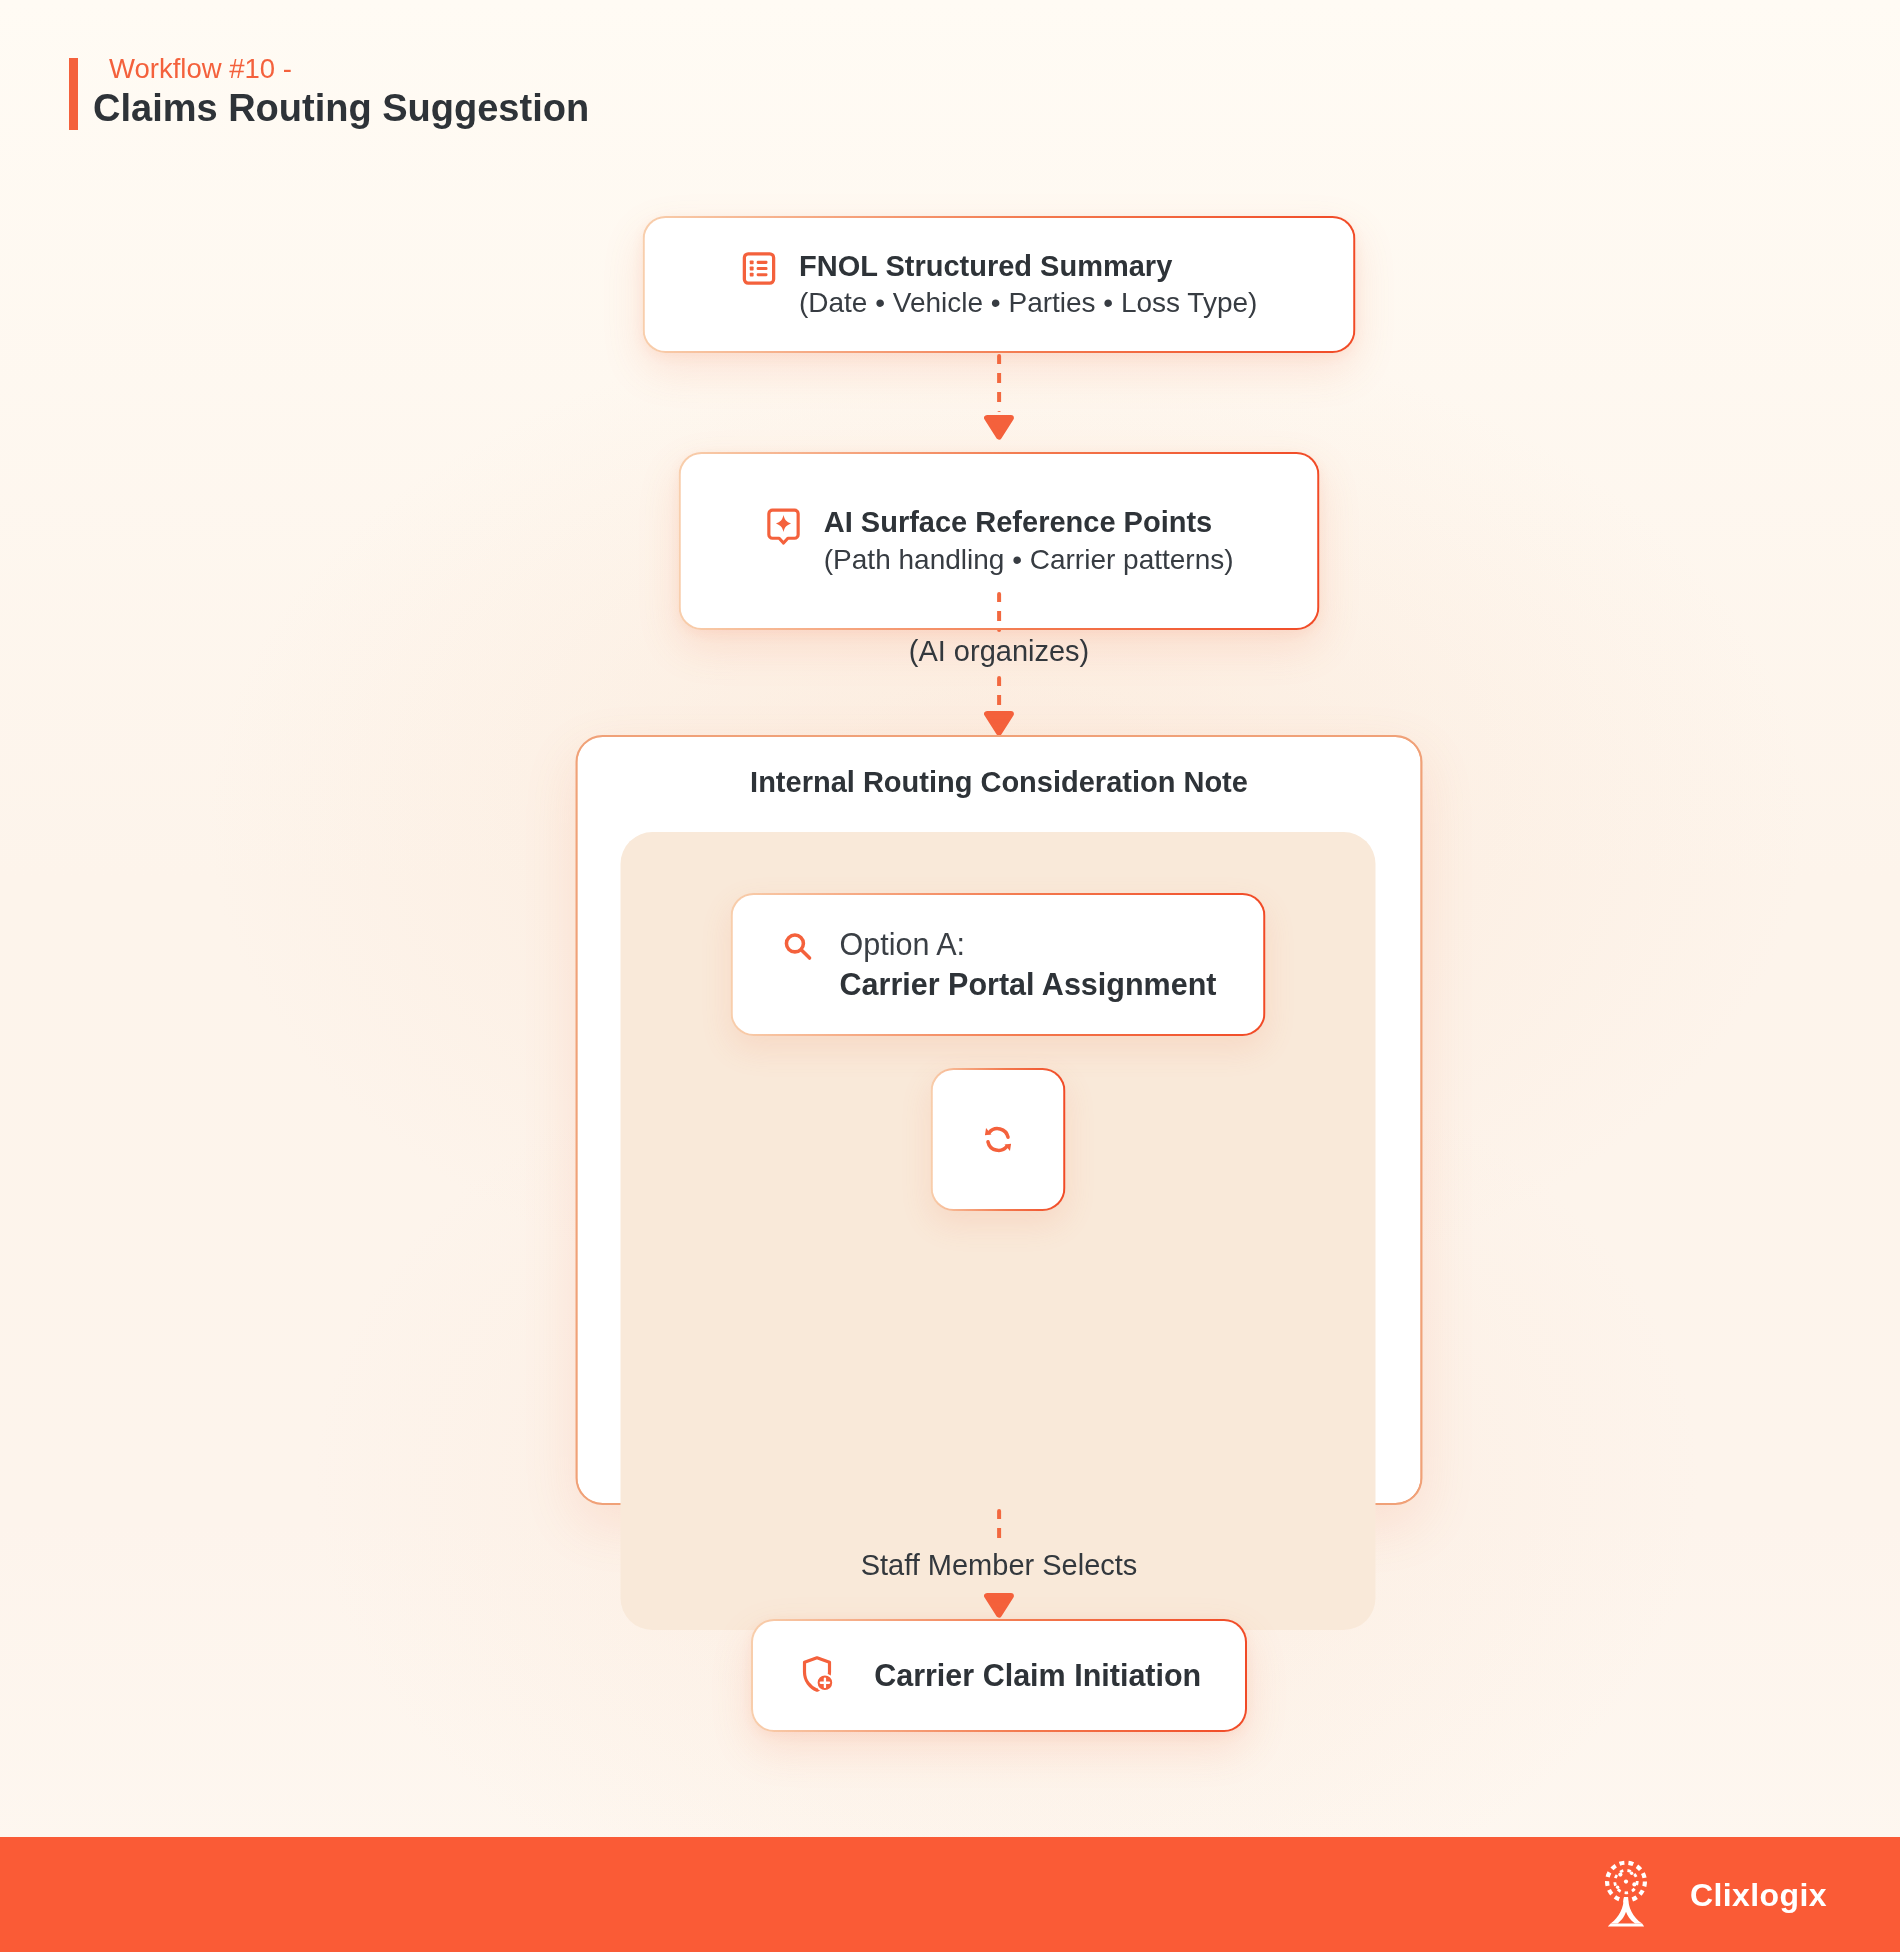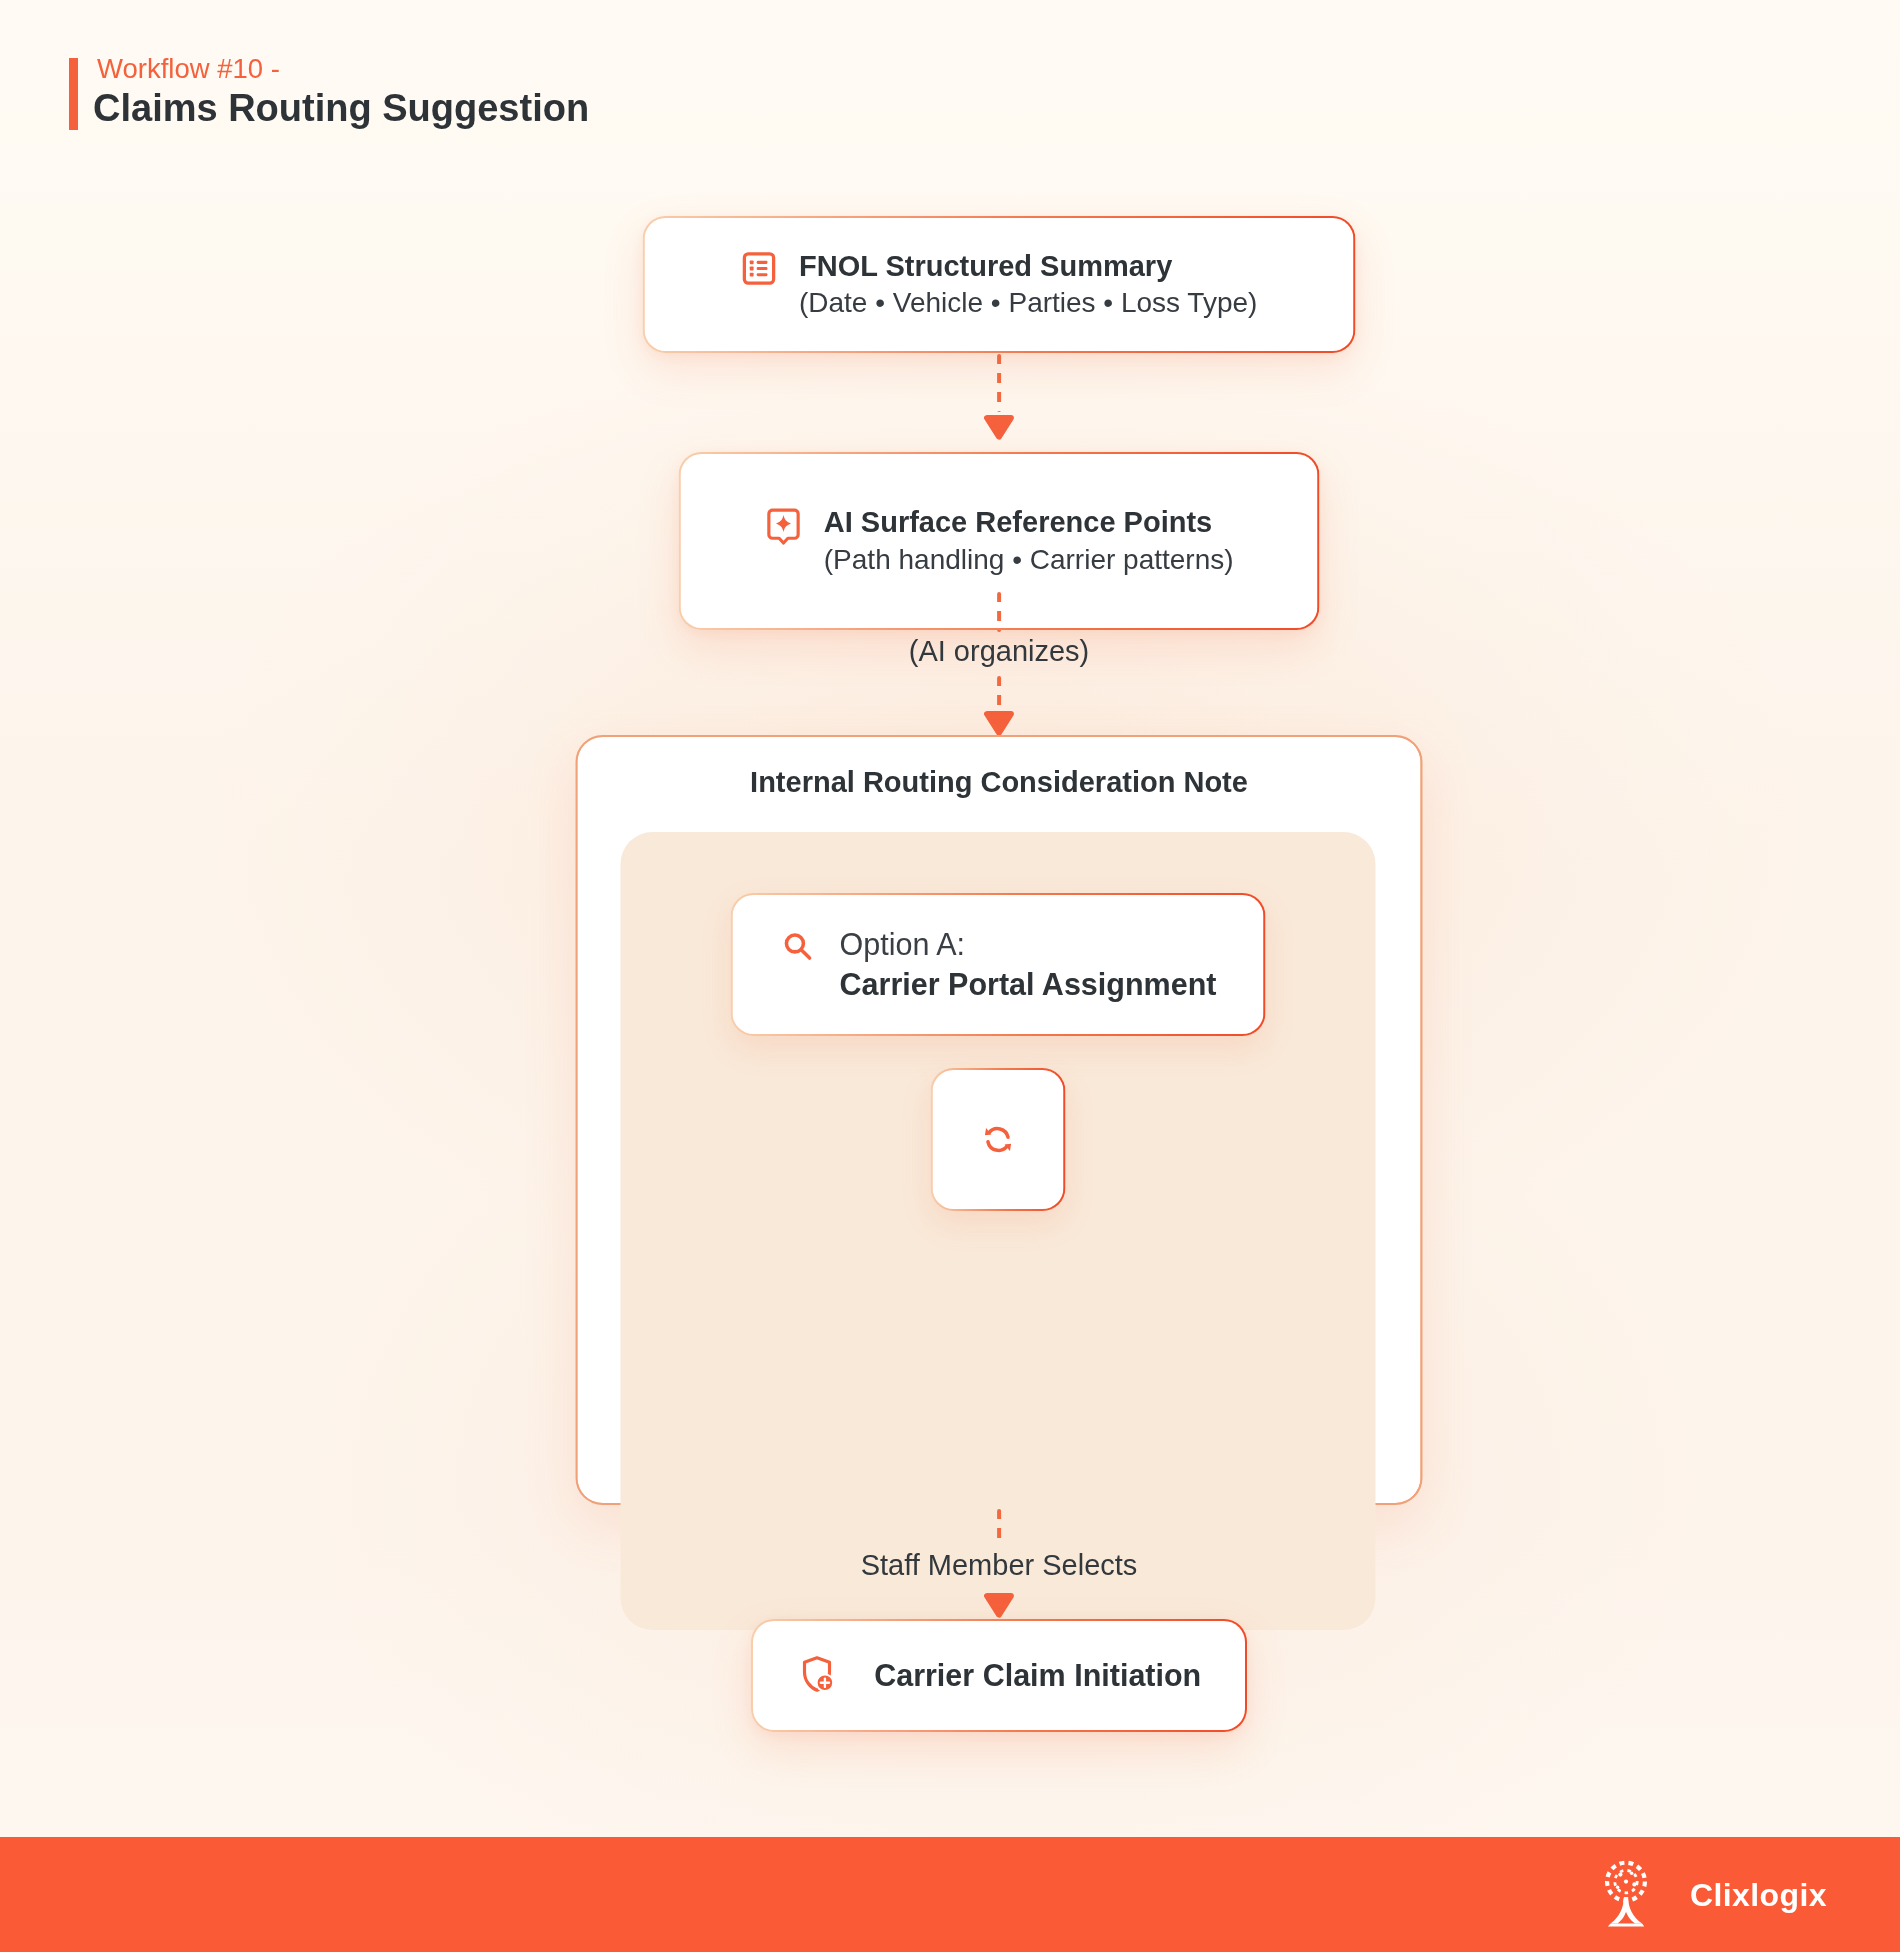--- a/index.html
+++ b/index.html
@@ -6,21 +6,21 @@
   body{font-family:"Liberation Sans", sans-serif; background:#FFFAF3;}
   .canvas{
     position:relative; width:1900px; height:1953px; overflow:hidden;
     background:
       radial-gradient(1144px 725px at 53% 42%, rgba(249,220,198,0.40), rgba(249,220,198,0) 70%),
       radial-gradient(992px 687px at 53% 76%, rgba(249,222,201,0.34), rgba(249,222,201,0) 70%),
       linear-gradient(180deg,#FFFBF4 0%,#FDF4EB 45%,#FDF4EC 78%,#FEF8F1 100%);
   }
   
   .hdr-bar{position:absolute; left:69px; top:58px; width:9.2px; height:72px; background:#F4613C;}
-  .hdr-eyebrow{position:absolute; left:97px; top:53px; font-size:27.5px; color:#F4613C; font-weight:500;}
+  .hdr-eyebrow{position:absolute; left:109px; top:53px; font-size:27.5px; color:#F4613C; font-weight:500;}
   .hdr-title{position:absolute; left:93px; top:87px; font-size:38px; color:#2E3338; font-weight:700;}
   
   .node{
     position:absolute; left:999px; transform:translateX(-50%);
     border:2.3px solid transparent; border-radius:23px;
     background:linear-gradient(#fff,#fff) padding-box,
                linear-gradient(90deg,#F8CEAC 0%,#F3794E 55%,#F14A26 100%) border-box;
     box-shadow:0 17px 42px rgba(242,120,75,0.16), 0 3.1px 10.7px rgba(242,120,75,0.08);
     display:flex; align-items:center; justify-content:center; box-sizing:border-box;
   }

